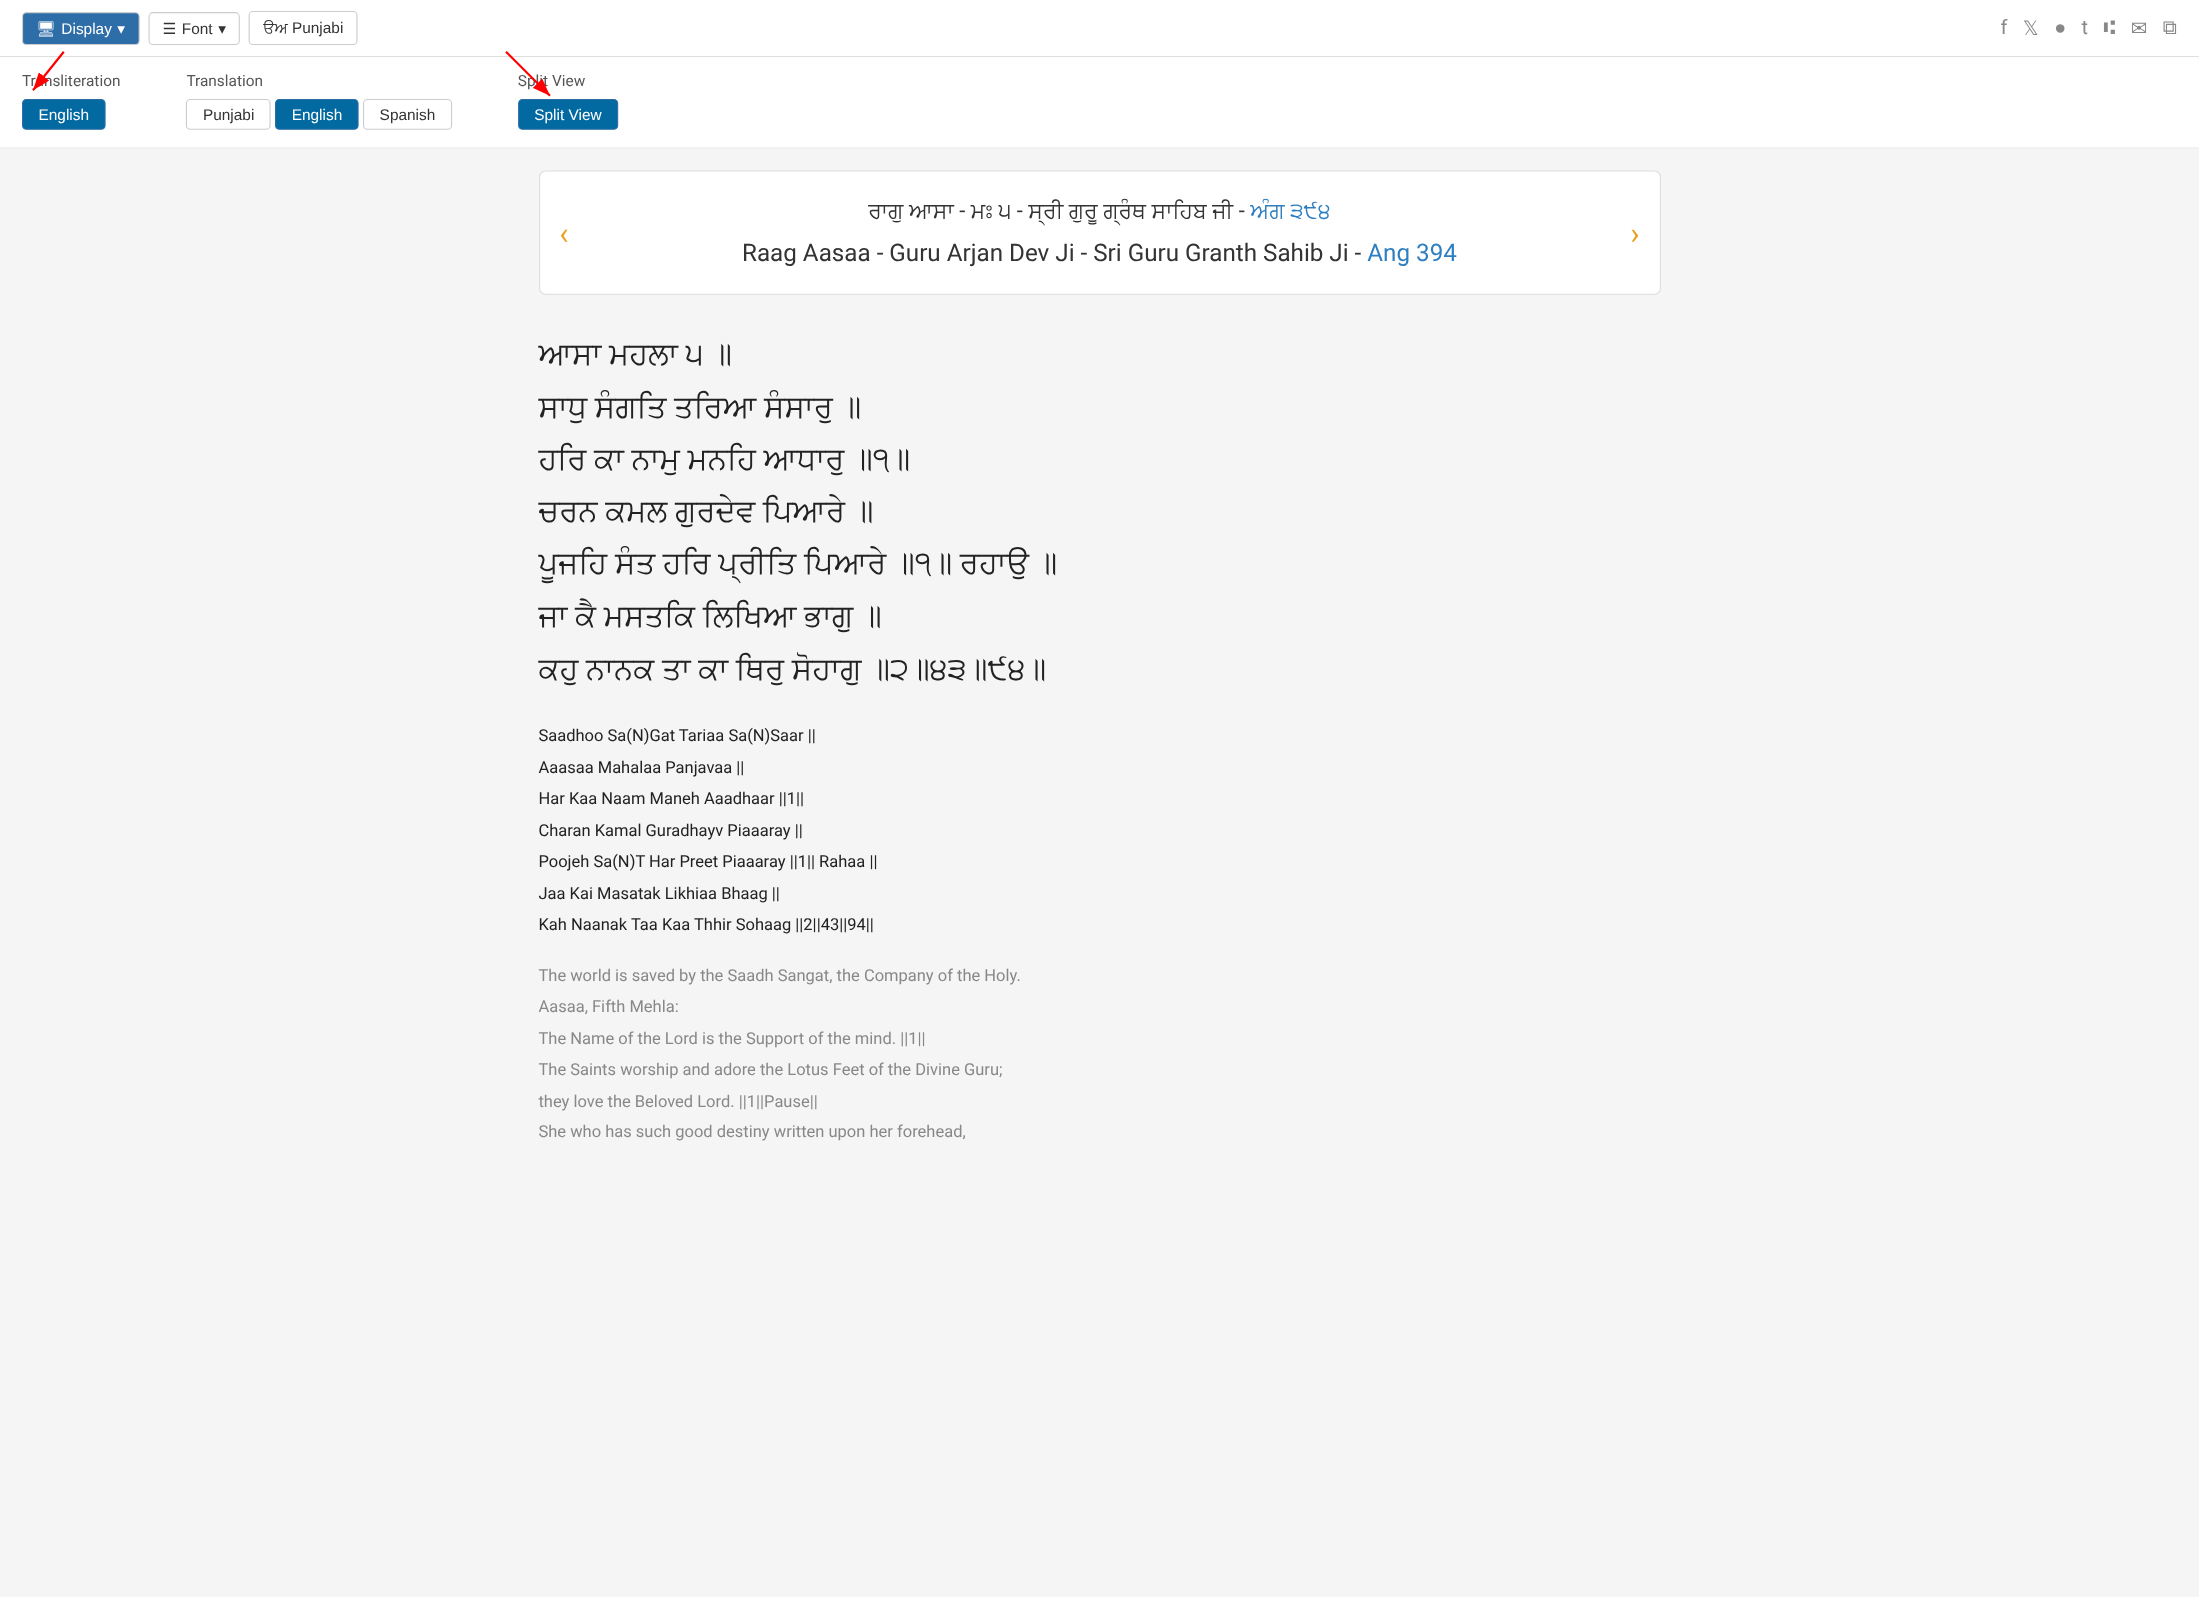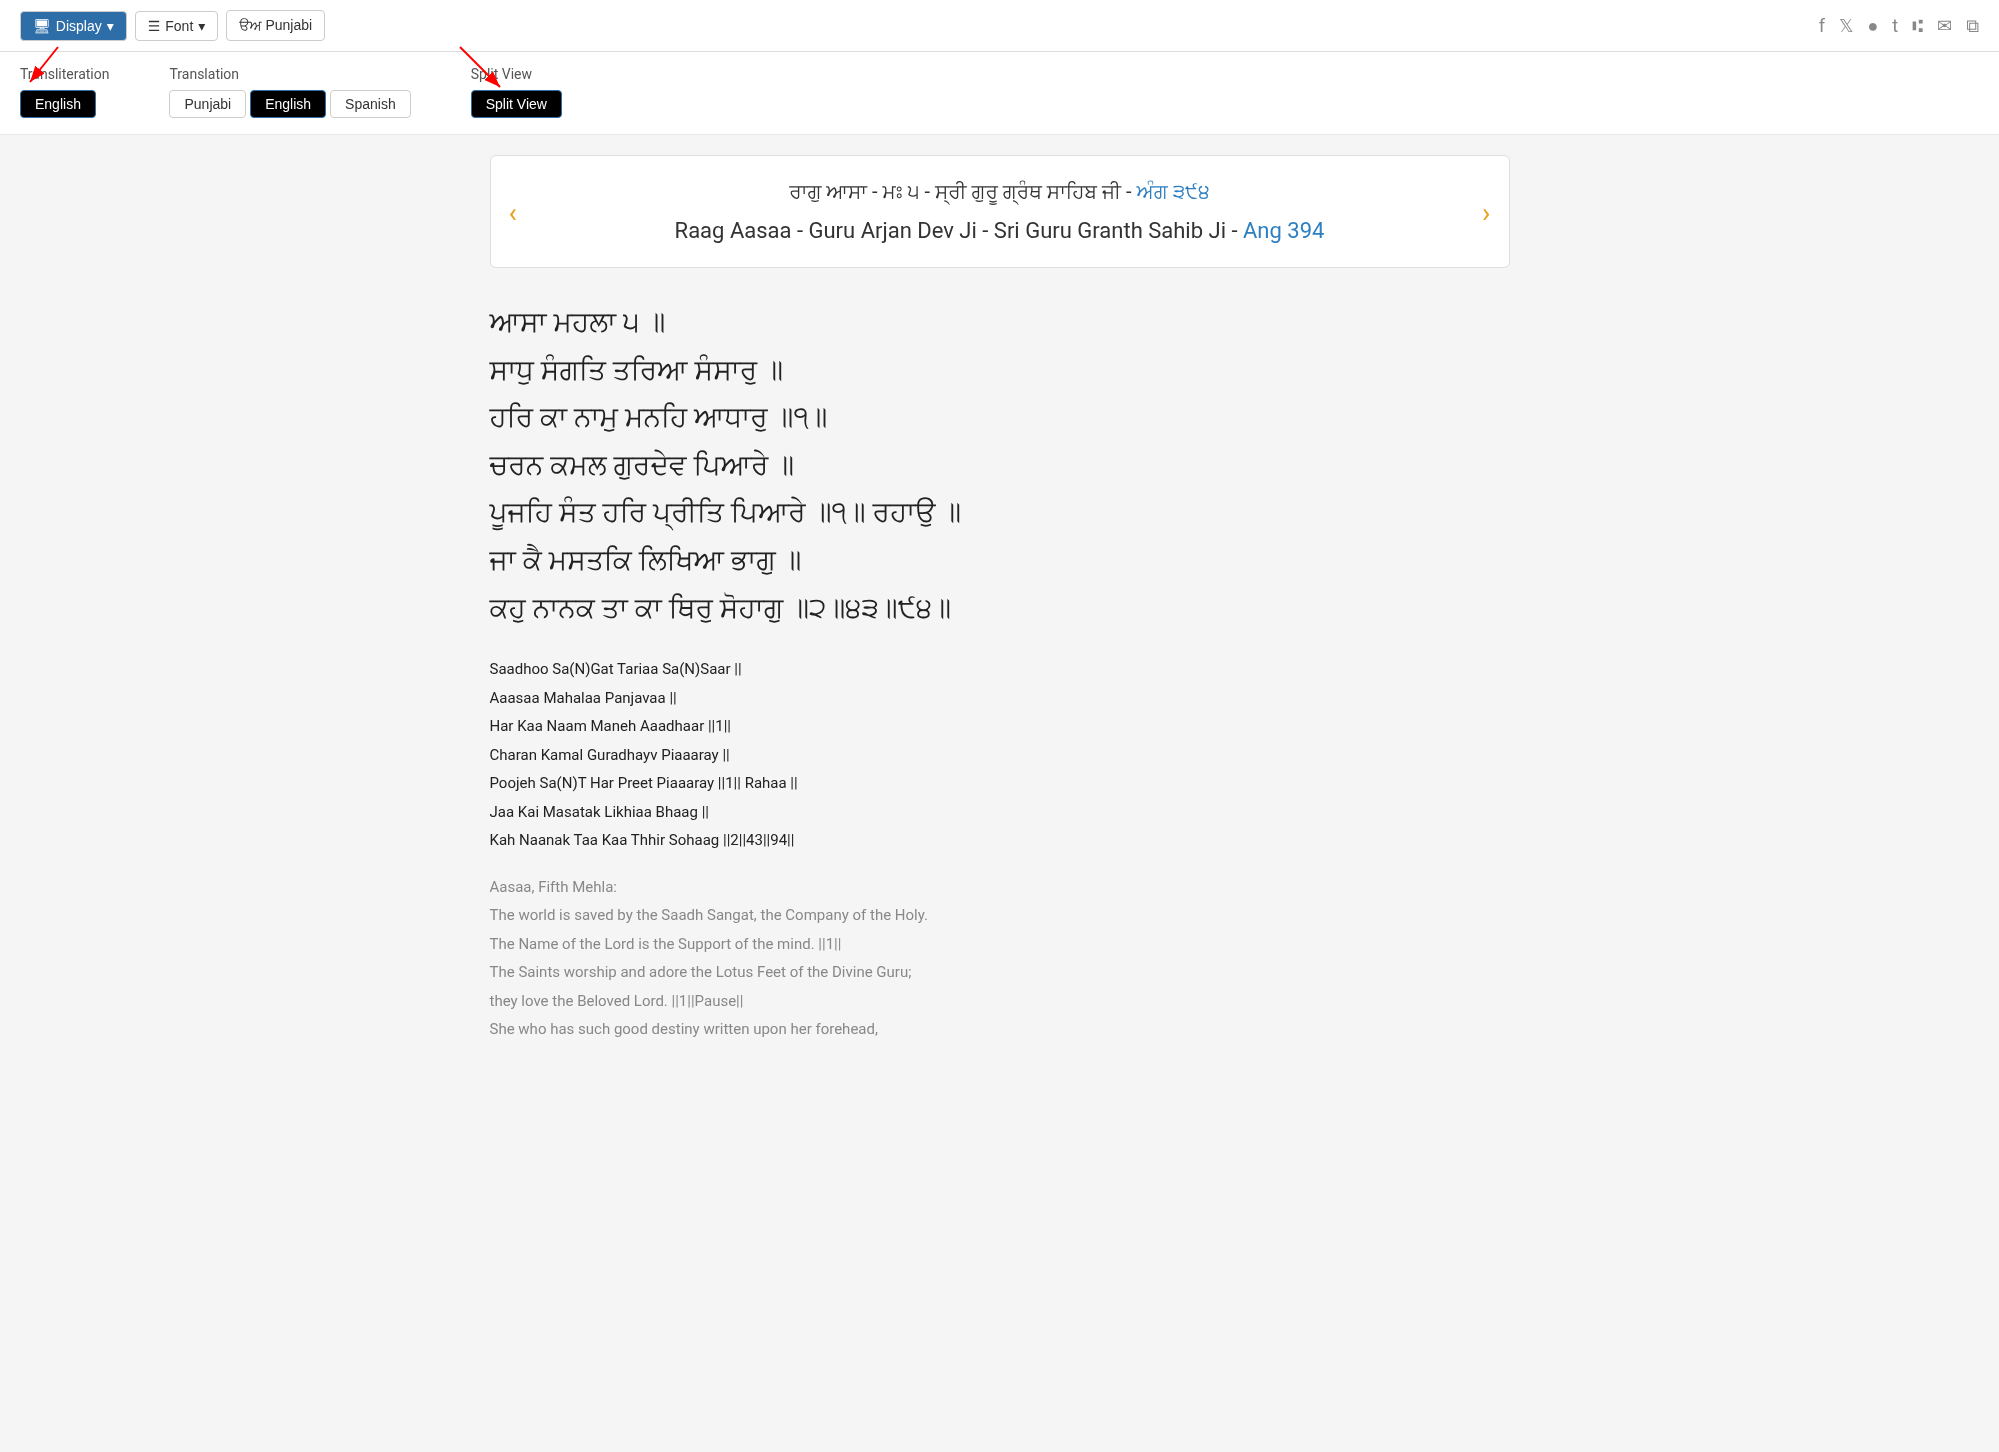--- a/index.html
+++ b/index.html
@@ -78,21 +78,21 @@
     .btn-option {
       padding: 5px 14px;
       border: 1px solid #ccc;
       border-radius: 4px;
       background: #fff;
       color: #333;
       font-size: 14px;
       cursor: pointer;
     }
     .btn-option.active {
-      background: #000000;
+      background: #0369a1;
       color: #fff;
       border-color: #2d6da8;
     }
 
     
     .main-content {
       max-width: 1060px;
       margin: 0 auto;
       padding: 20px 20px;
     }
@@ -267,21 +267,21 @@
   <div class="translit-line">Saadhoo Sa(N)Gat Tariaa Sa(N)Saar ||</div>
       <div class="translit-line">Aaasaa Mahalaa Panjavaa ||</div>
       <div class="translit-line">Har Kaa Naam Maneh Aaadhaar ||1||</div>
       <div class="translit-line">Charan Kamal Guradhayv Piaaaray ||</div>
       <div class="translit-line">Poojeh Sa(N)T Har Preet Piaaaray ||1|| Rahaa ||</div>
       <div class="translit-line">Jaa Kai Masatak Likhiaa Bhaag ||</div>
       <div class="translit-line">Kah Naanak Taa Kaa Thhir Sohaag ||2||43||94||</div>
     </div>
 
   <div class="section-translation">
-  <div class="translation-line">Aasaa, Fifth Mehla:</div>
-      <div class="translation-line">The world is saved by the Saadh Sangat, the Company of the Holy.</div>
+  <div class="translation-line">The world is saved by the Saadh Sangat, the Company of the Holy.</div>
+      <div class="translation-line">Aasaa, Fifth Mehla:</div>
       <div class="translation-line">The Name of the Lord is the Support of the mind. ||1||</div>
       <div class="translation-line">The Saints worship and adore the Lotus Feet of the Divine Guru;</div>
       <div class="translation-line">they love the Beloved Lord. ||1||Pause||</div>
       <div class="translation-line">She who has such good destiny written upon her forehead,</div>
     </div>
 
 </div>
 
 </body></html>

